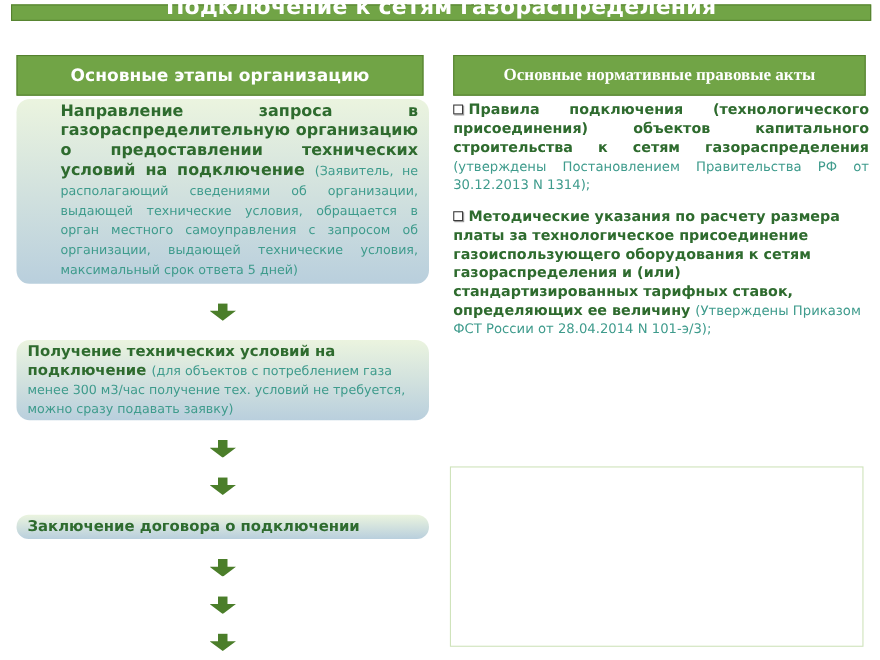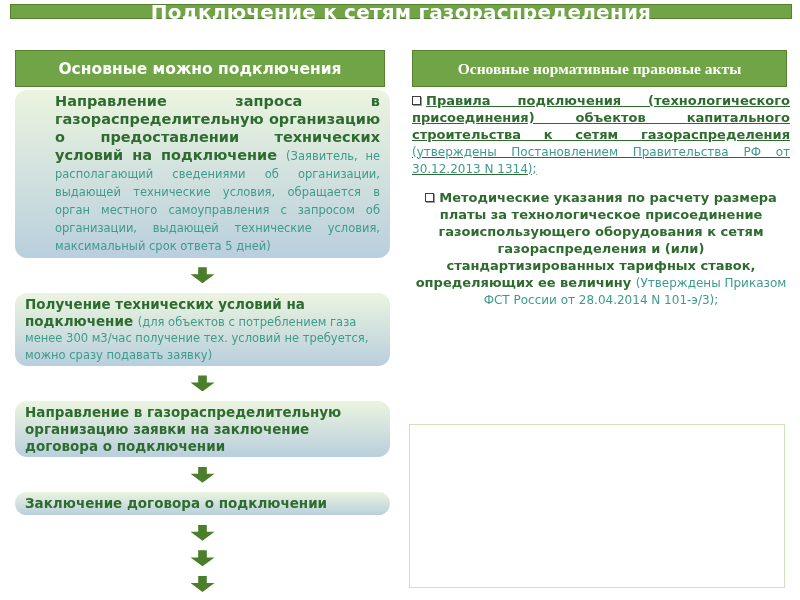--- a/index.html
+++ b/index.html
@@ -23,21 +23,21 @@
   .banner {
     position: absolute;
     background: var(--accent-green);
     border: 1px solid var(--accent-green-border);
     color: #ffffff;
     font-weight: bold;
     display: flex; align-items: center; justify-content: center;
     box-sizing: border-box;
     text-align: center;
   }
-  .title-banner { left: 10px; top: 4px; width: 782px; height: 15px; font-size: 20px; letter-spacing: 0.2px; }
+  .title-banner { left: 10px; top: 4px; width: 782px; height: 15px; font-size: 20px; letter-spacing: 0.2px; align-items: flex-end; }
   .left-header  { left: 15px;  top: 50px; width: 370px; height: 37px; font-size: 15.5px; }
   .right-header { left: 412px; top: 50px; width: 375px; height: 37px; font-size: 15.5px; font-family: Liberation Serif, serif; }
 
   .steps {
     position: absolute; left: 15px; top: 90px; width: 375px; height: 502px;
     display: flex; flex-direction: column; justify-content: space-between;
   }
   .step {
     box-sizing: border-box;
     background: linear-gradient(to bottom, var(--box-top) 0%, var(--box-bottom) 100%);
@@ -61,23 +61,22 @@
     width: 24px; height: 16px; flex: 0 0 16px;
     background: var(--arrow-green);
     clip-path: polygon(32% 0, 68% 0, 68% 44%, 100% 44%, 50% 100%, 0 44%, 32% 44%);
   }
 
   .acts { position: absolute; left: 412px; top: 93px; width: 378px; }
   .act {
     color: var(--step-text);
     font-size: 13px; font-weight: bold; line-height: 1.3;
     margin: 0 0 13px 0;
-    text-align: center;
   }
-  .act.justify { text-align: justify; text-decoration: underline; }
+  .act.justify { text-align: justify; }
   .act .note { font-weight: normal; color: var(--note-text); font-size: 12px; }
   .square-bullet {
     display: inline-block;
     width: 7px; height: 7px;
     border: 1.5px solid #3c3c3c;
     background: #ffffff;
     box-shadow: 1px 1px 0 #9b9b9b;
     margin-right: 5px;
   }
 
@@ -91,21 +90,21 @@
 </head>
 <body>
 
 <div class="slide">
 
   <div class="banner title-banner">
     <span>Подключение к сетям газораспределения</span>
   </div>
 
   <div class="banner left-header">
-    <span>Основные можно подключения</span>
+    <span>Основные этапы организацию</span>
   </div>
 
   <div class="banner right-header">
     <span>Основные нормативные правовые акты</span>
   </div>
 
   <div class="steps">
 
     <div class="step big justify">
       <span>Направление запроса в газораспределительную организацию о предоставлении технических условий на подключение</span>
@@ -114,23 +113,20 @@
 
     <div class="arrow-icon"></div>
 
     <div class="step">
       <span>Получение технических условий на подключение</span>
       <span class="note">(для объектов с потреблением газа менее 300 м3/час получение тех. условий не требуется, можно сразу подавать заявку)</span>
     </div>
 
     <div class="arrow-icon"></div>
 
-    <div class="step">
-      <span>Направление в газораспределительную организацию заявки на заключение договора о подключении</span>
-    </div>
 
     <div class="arrow-icon"></div>
 
     <div class="step">
       <span>Заключение договора о подключении</span>
     </div>
 
     <div class="arrow-icon"></div>
 
 

